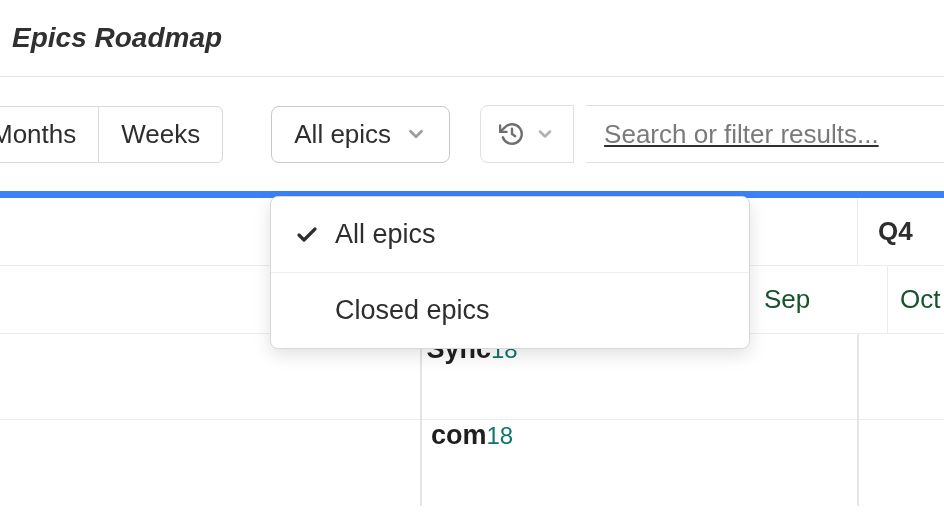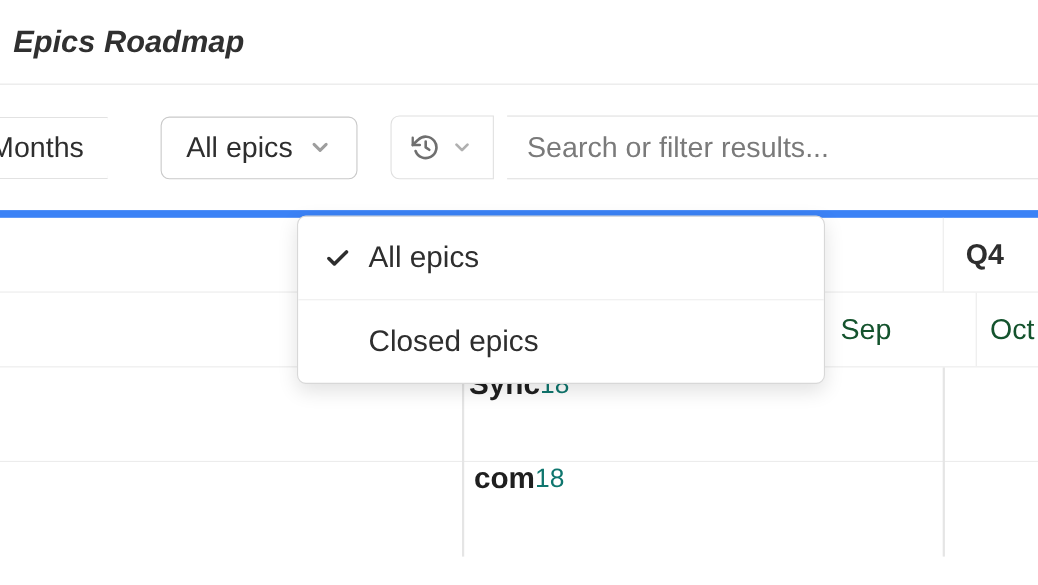--- a/index.html
+++ b/index.html
@@ -83,20 +83,21 @@
   .search-wrap {
     flex: 1;
     border: 1px solid #e0e0e0;
     border-left: none;
     border-right: none;
     border-radius: 0;
     height: 58px;
     display: flex;
     align-items: center;
     padding: 16px 18px;
+    text-decoration: underline;
   }
   .search-input {
     border: none;
     outline: none;
     font-size: 26px;
     color: #2e2e2e;
     width: 100%;
     background: transparent;
   }
   .search-input::placeholder { color: #7a7a7a; }
@@ -187,20 +188,23 @@
 </style>
 </head>
 <body>
 
 <div class="header">Epics Roadmap</div>
 
 <div class="toolbar">
   <div class="seg-group">
     <button class="seg-btn left">
       <span>Months</span>
+    </button>
+    <button class="seg-btn right">
+      <span>Weeks</span>
     </button>
   </div>
 
   <button class="pill-btn">
     <span>All epics</span>
     <span class="chev">
       <svg width="22" height="22" viewBox="0 0 24 24" fill="none" stroke="currentColor" stroke-width="3" stroke-linecap="round" stroke-linejoin="round">
           <polyline points="6 9 12 15 18 9"></polyline>
         </svg>
     </span>

